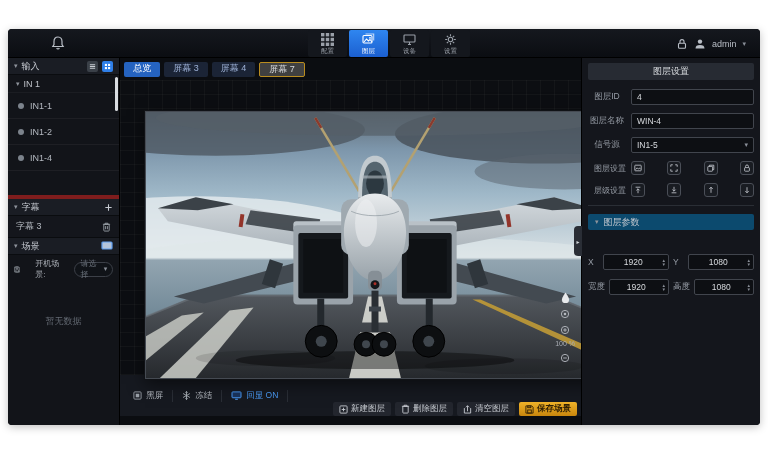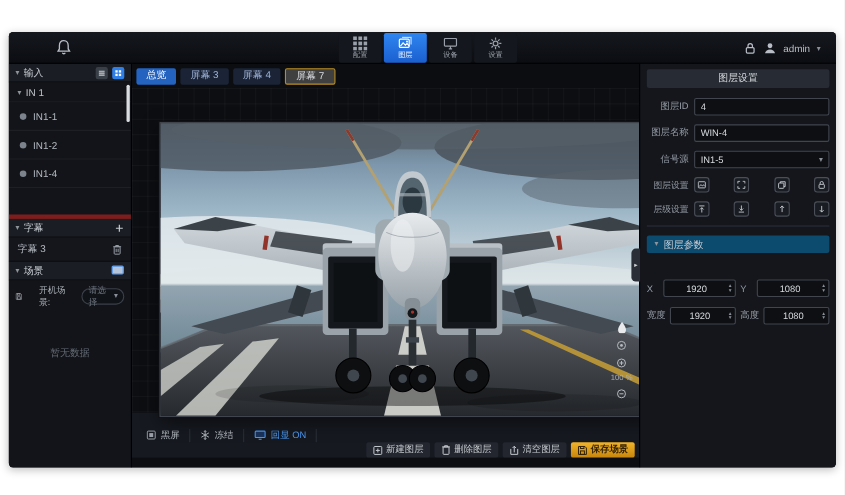--- a/index.html
+++ b/index.html
@@ -75,21 +75,21 @@
   .st-item.echo { color:#4a9af5; }
   .st-right { margin-left:auto; display:flex; gap:4px;margin-top:27px; }
   .abtn { height:14px; display:flex; align-items:center; gap:3px; padding:0 6px; background:#23262e; border-radius:2px;
     color:#c6cad0; font-size:8.5px; cursor:pointer; }
   .abtn.amber { background:linear-gradient(#f0b32a,#c8860d); color:#332204; font-weight:bold; }
 
   
   .rp-title { height:17px; background:#272b33; border-radius:2px; display:flex; align-items:center; justify-content:center;
     color:#d7dade; margin-bottom:9px; }
   .fr { display:flex; align-items:center; gap:5px; margin-bottom:8px; }
-  .fr .lbl { flex:0 0 38px; text-align:right; color:#969ca5; font-size:8.5px; }
+  .fr .lbl { flex:0 0 38px; text-align:center; color:#969ca5; font-size:8.5px; }
   .fr input, .fr .sel { flex:1; height:16px; background:#0d0f13; border:1px solid #41454d; border-radius:2px;
     color:#d7dade; font-size:8.5px; padding:0 5px; font-family:inherit; }
   .fr .sel { display:flex; align-items:center; justify-content:space-between; }
   .toolrow { display:flex; align-items:center; gap:5px; margin-bottom:8px; }
   .toolrow .lbl { flex:0 0 38px; text-align:right; color:#969ca5; font-size:8px; }
   .tools { flex:1; display:flex; justify-content:space-between; }
   .tbtn { width:14px; height:14px; border:1px solid #4a4e57; border-radius:3px; display:flex; align-items:center; justify-content:center;
     color:#cdd1d7; background:#191c22; cursor:pointer; }
   .divider { height:1px; background:#2a2e35; margin:6px 0 8px; }
   .params-h { height:16px; background:#0c4a6e; border-radius:2px; display:flex; align-items:center; gap:5px; padding:0 7px;

